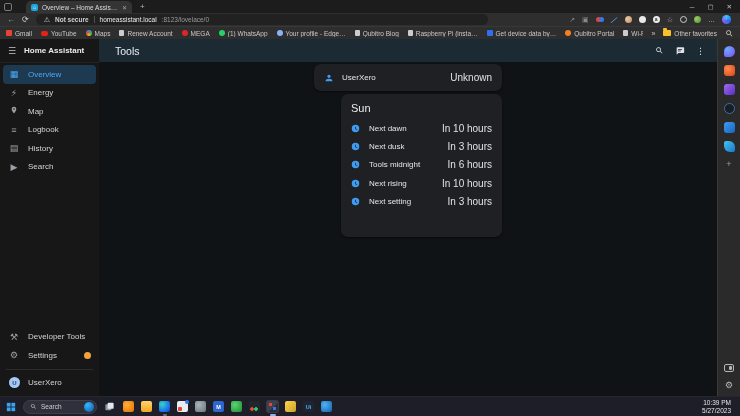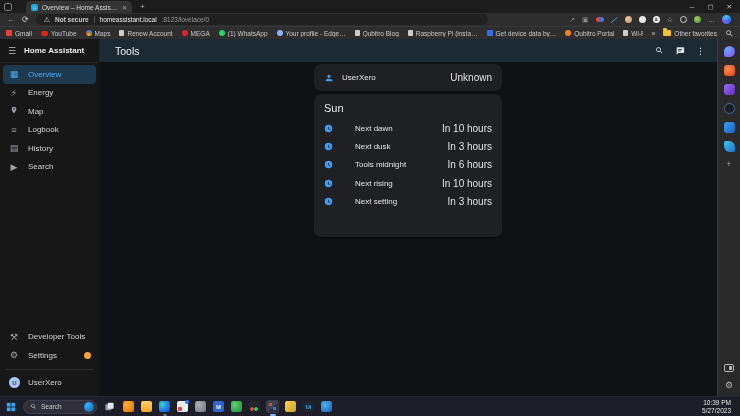--- a/index.html
+++ b/index.html
@@ -89,23 +89,23 @@
   .ha-title{font-size:10.5px;color:#e9edf0;}
   .ha-hicons{margin-left:auto;display:flex;gap:11px;align-items:center;color:#dde3e7;}
   .ha-hicons .hic{display:flex;align-items:center;}
   .kebab{font-size:9px;color:#dde3e7;letter-spacing:0;}
   .ha-content{flex:1;position:relative;}
   .cards{position:absolute;left:50%;transform:translateX(-50%);top:2px;width:188px;display:flex;flex-direction:column;gap:3px;}
   .card{background:#1e2023;border-radius:7px;box-shadow:0 1px 2px rgba(0,0,0,.55);}
   .person-card{height:27px;display:flex;align-items:center;gap:8px;padding:0 10px;}
   .p-name{font-size:8px;color:#e4e6e8;}
   .p-state{margin-left:auto;font-size:10px;color:#dfe1e3;}
-  .sun-card{height:143px;padding:8px 10px 5px;display:flex;flex-direction:column;}
+  .sun-card{height:143px;padding:8px 10px 5px;display:flex;flex-direction:column;margin-left:27px;}
   .sun-title{font-size:11px;color:#e8eaec;font-weight:500;margin-bottom:5px;}
-  .sun-row{height:18.4px;display:flex;align-items:center;gap:22px;}
+  .sun-row{height:18.4px;display:flex;align-items:center;gap:9px;}
   .sun-name{font-size:8px;color:#e2e4e6;}
   .sun-state{margin-left:auto;font-size:10px;color:#dfe1e3;}
 
   
   .edge-rail{width:23px;background:#2a2a2a;border-left:1px solid #3a3a3a;display:flex;flex-direction:column;align-items:center;padding:7px 0 6px;gap:8px;flex:0 0 auto;}
   .rail-ic{width:11px;height:11px;border-radius:3px;flex:0 0 auto;}
   .rail-copilot{background:radial-gradient(circle at 30% 30%,#6ea8ff,#7a4df0);border-radius:50% 50% 50% 20%;}
   .rail-shop{background:radial-gradient(circle at 35% 35%,#ff8a50,#d84315);}
   .rail-m365{background:linear-gradient(135deg,#9d6cf0,#5b2dbf);}
   .rail-dark{background:#1a1d24;border:1px solid #3d6ea5;border-radius:50%;}

